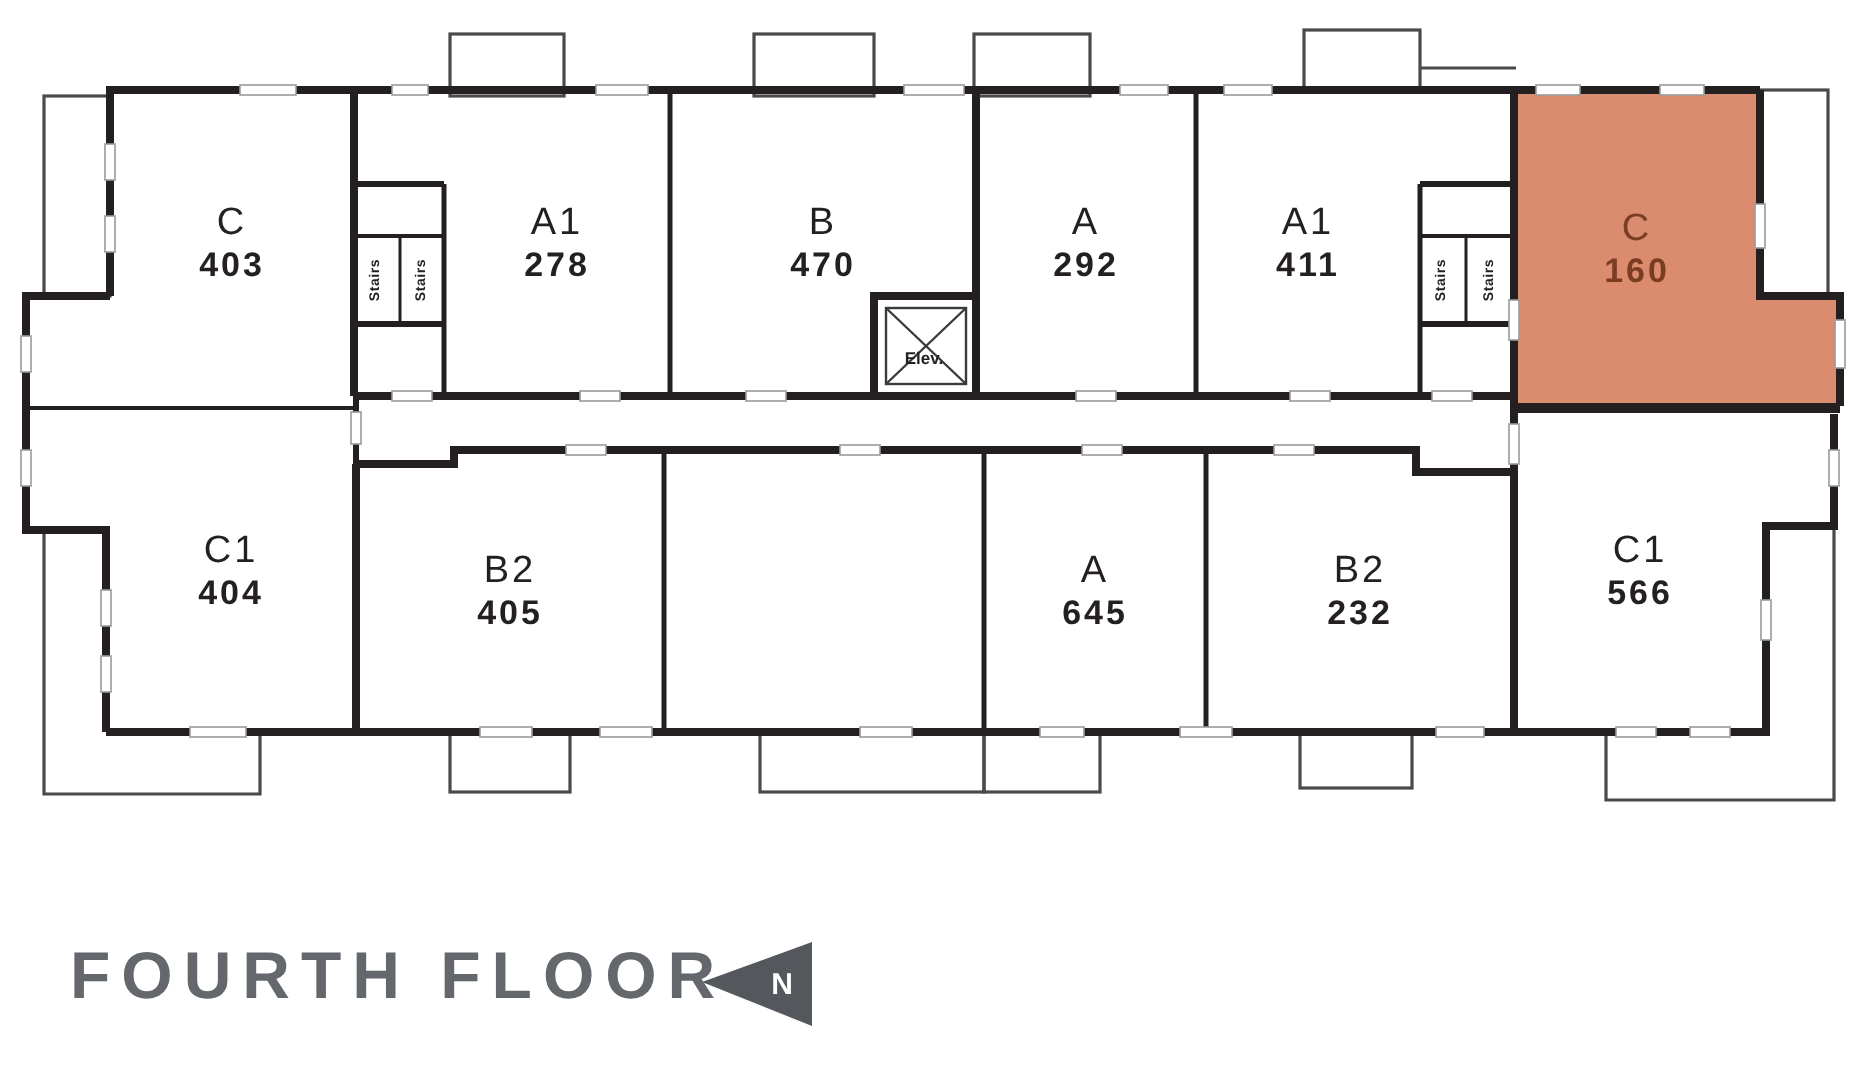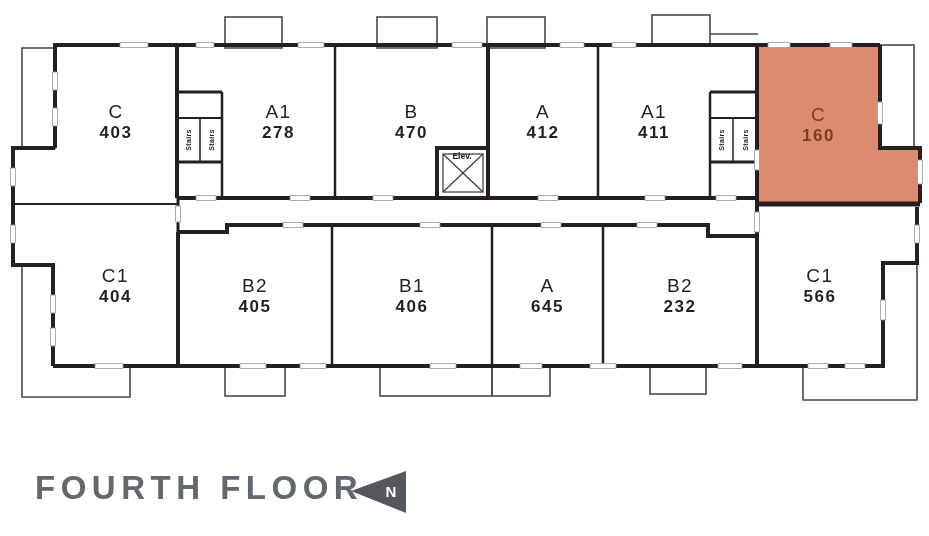--- a/index.html
+++ b/index.html
@@ -19,21 +19,21 @@
   .u404{left:53px;top:204px;width:125px;height:162px;}
   .u405{left:178px;top:225px;width:154px;height:141px;}
   .u406{left:332px;top:225px;width:160px;height:141px;}
   .u407{left:492px;top:225px;width:111px;height:141px;}
   .u408{left:603px;top:225px;width:154px;height:141px;}
   .u409{left:757px;top:204px;width:126px;height:162px;}
   .rot{position:absolute;transform:translate(-50%,-50%) rotate(-90deg);
        font-size:7px;font-weight:700;color:#241f20;letter-spacing:.3px;white-space:nowrap;}
   .s1a{left:188px;top:140px;} .s1b{left:211px;top:140px;}
   .s2a{left:721px;top:140px;} .s2b{left:745px;top:140px;}
-  .elev-label{position:absolute;left:462px;top:156px;transform:translate(-50%,-50%);
+  .elev-label{position:absolute;left:462px;top:179px;transform:translate(-50%,-50%);
        font-size:8.5px;font-weight:700;color:#241f20;}
   .floor-title{position:absolute;left:35px;top:471px;font-size:33px;
        letter-spacing:5.5px;font-weight:700;line-height:1;}
   .north{position:absolute;left:350px;top:470px;}
 </style>
 </head>
 <body>
 
 <div class="stage">
 
@@ -160,41 +160,37 @@
   <div class="unit u402">
     <span class="t">A1</span>
     <span class="n">278</span>
   </div>
   <div class="unit u401">
     <span class="t">B</span>
     <span class="n">470</span>
   </div>
   <div class="unit u412">
     <span class="t">A</span>
-    <span class="n">412</span>
+    <span class="n">292</span>
   </div>
   <div class="unit u411">
     <span class="t">A1</span>
     <span class="n">411</span>
   </div>
   <div class="unit u410" style="color: rgb(122, 61, 35);">
     <span class="t">C</span>
     <span class="n">160</span>
   </div>
   <div class="unit u404">
     <span class="t">C1</span>
     <span class="n">404</span>
   </div>
   <div class="unit u405">
     <span class="t">B2</span>
     <span class="n">405</span>
-  </div>
-  <div class="unit u406">
-    <span class="t">B1</span>
-    <span class="n">406</span>
   </div>
   <div class="unit u407">
     <span class="t">A</span>
     <span class="n">645</span>
   </div>
   <div class="unit u408">
     <span class="t">B2</span>
     <span class="n">232</span>
   </div>
   <div class="unit u409">

